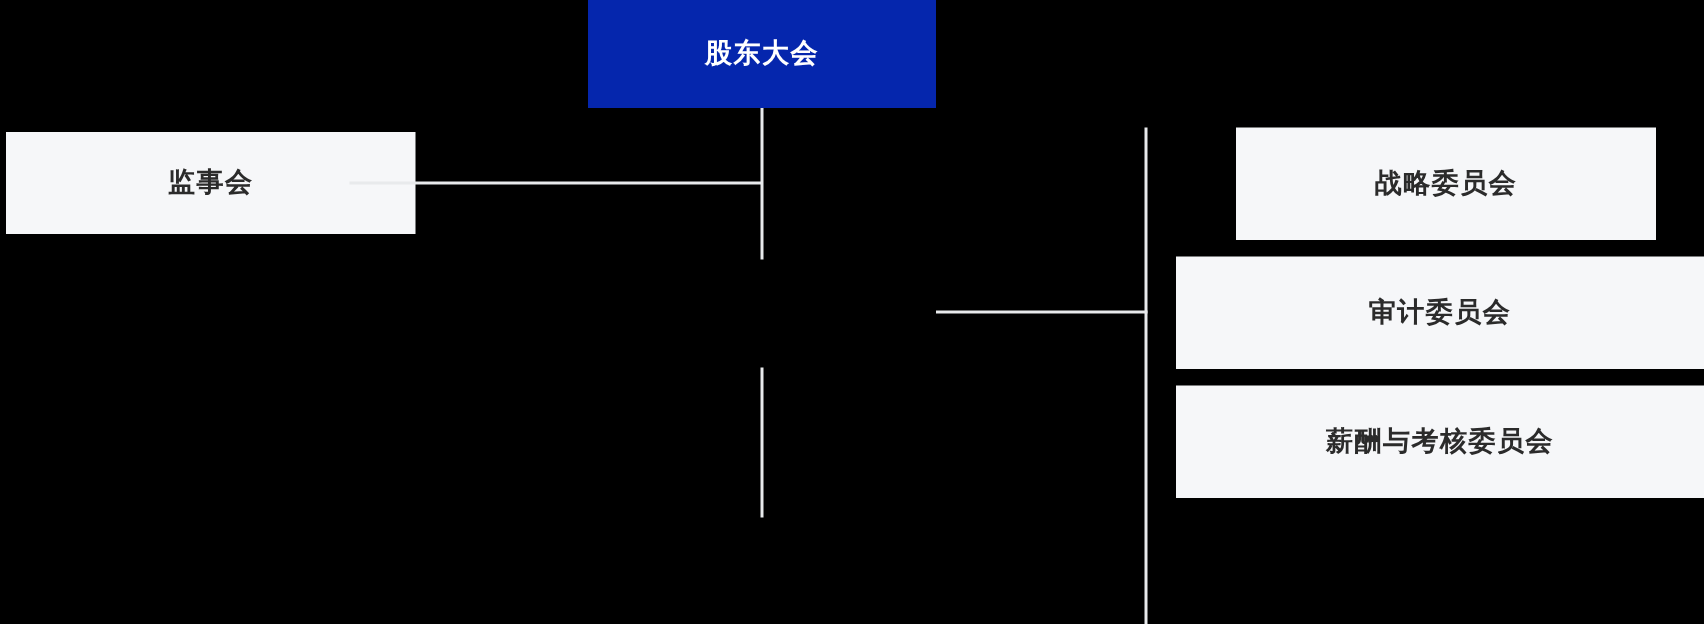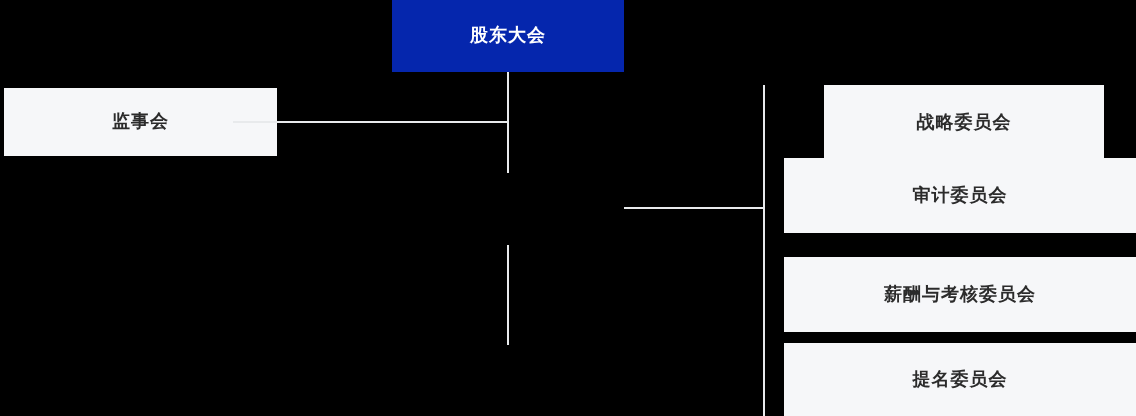--- a/index.html
+++ b/index.html
@@ -43,21 +43,21 @@
   }
   .connector-v { width: 2px; }
   .connector-h { height: 2px; }
 
   
   #node-shareholders { left: 392px; top: 0px;   width: 232px; height: 72px; text-align: center; }
   #node-supervisors  { left: 4px;   top: 88px;  width: 273px; height: 68px; }
   #node-board        { left: 392px; top: 173px; width: 232px; height: 72px; }
   #node-management   { left: 392px; top: 345px; width: 232px; height: 71px; }
   #node-committee-0  { left: 784px; top: 85px;  width: 280px; height: 75px; margin-left: 40px; }
-  #node-committee-1  { left: 784px; top: 158px; width: 352px; height: 75px; }
+  #node-committee-1  { left: 784px; top: 171px; width: 352px; height: 75px; }
   #node-committee-2  { left: 784px; top: 257px; width: 352px; height: 75px; }
   #node-committee-3  { left: 784px; top: 343px; width: 352px; height: 73px; }
 
   
   #conn-shareholders-board  { left: 507px; top: 72px;  height: 101px; }
   #conn-supervisors-trunk   { left: 233px; top: 121px; width: 275px; }
   #conn-board-management    { left: 507px; top: 245px; height: 100px; }
   #conn-board-committees    { left: 624px; top: 207px; width: 141px; }
   #conn-committee-spine     { left: 763px; top: 85px;  height: 331px; }
 </style>
@@ -81,23 +81,20 @@
   </div>
 
   <div class="node node-light" id="node-committee-1">
     <span>审计委员会</span>
   </div>
 
   <div class="node node-light" id="node-committee-2">
     <span>薪酬与考核委员会</span>
   </div>
 
-  <div class="node node-light" id="node-committee-3">
-    <span>提名委员会</span>
-  </div>
 
   <div class="connector connector-v" id="conn-shareholders-board"></div>
   <div class="connector connector-h" id="conn-supervisors-trunk"></div>
   <div class="connector connector-v" id="conn-board-management"></div>
   <div class="connector connector-h" id="conn-board-committees"></div>
   <div class="connector connector-v" id="conn-committee-spine"></div>
 
 </div>
 
 </body></html>

